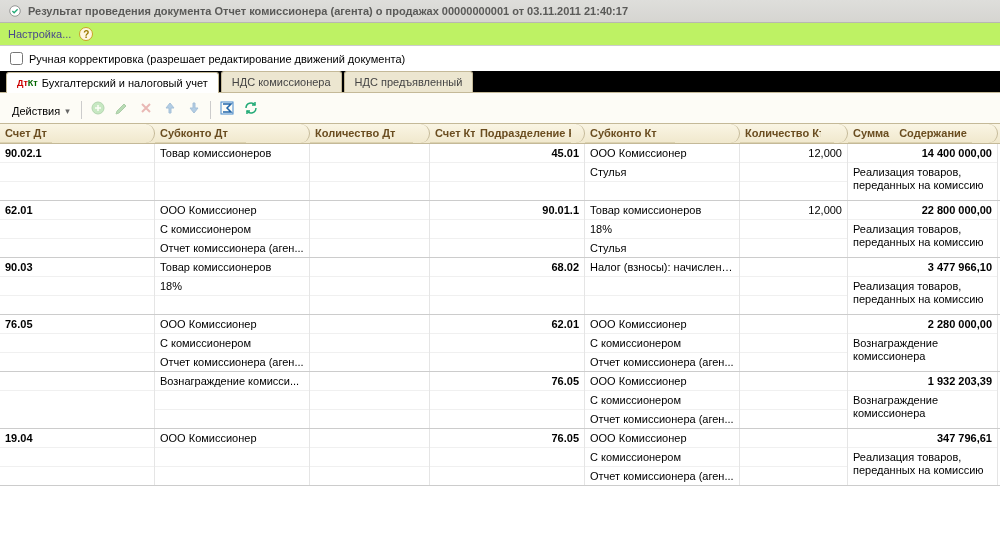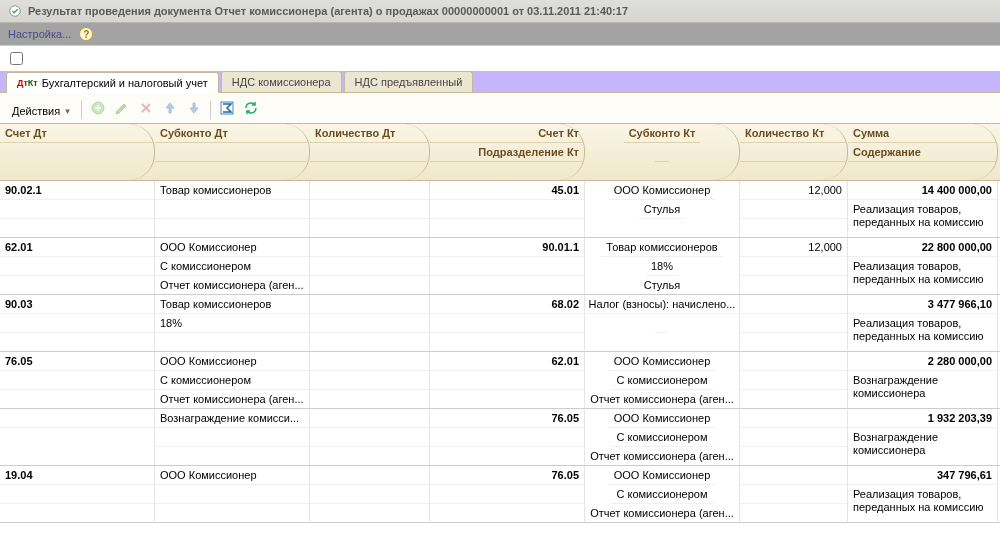--- a/index.html
+++ b/index.html
@@ -26,21 +26,21 @@
   width: 14px; height: 14px;
   display: inline-flex; align-items: center; justify-content: center;
   font-size: 11px;
 }
 .toolbar-top {
   padding: 4px 8px;
   display: flex;
   align-items: center;
   gap: 8px;
   border-bottom: 1px solid #ccc;
-  background: #a3a3a3;
+  background: #bef264;
 }
 .link-btn {
   color: #4a4a8a;
   cursor: pointer;
 }
 .help-icon {
   display: inline-flex;
   width: 14px; height: 14px;
   border: 1px solid #c9a227;
   border-radius: 50%;
@@ -54,21 +54,21 @@
   padding: 6px 10px;
   display: flex;
   align-items: center;
   gap: 6px;
 }
 .checkbox-row input { width: 13px; height: 13px; }
 .tabs {
   display: flex;
   padding: 0 6px;
   border-bottom: 1px solid #c4b998;
-  background: #c4b5fd;
+  background: #000000;
 }
 .tab {
   padding: 4px 10px;
   border: 1px solid #c4b998;
   border-bottom: none;
   background: #ece6d0;
   margin-right: 2px;
   border-radius: 3px 3px 0 0;
   display: flex;
   align-items: center;
@@ -129,21 +129,21 @@
 
 
 .grid-header {
   display: flex;
   background: linear-gradient(#faf5e4, #f0e8cd);
   border-bottom: 1px solid #c4b998;
 }
 .hcol {
   border-right: 1px solid #c4b998;
   display: flex;
-  flex-direction: column;
+  flex-direction: row;
   border-radius: 26px;
 }
 .hcell {
   padding: 3px 5px;
   white-space: nowrap;
   overflow: hidden;
   color: #6a4d20;
   font-weight: bold;
   border-bottom: 1px solid #dcd2b0;
 }
@@ -169,21 +169,21 @@
 }
 .dcell:last-child { border-bottom: none; }
 .num { text-align: right; }
 .bold { font-weight: bold; }
 
 
 .c1 { width: 155px; }
 .c2 { width: 155px; }
 .c3 { width: 120px; }
 .c4 { width: 155px; text-align: right; }
-.c5 { width: 155px; align-items: center; }
+.c5 { width: 155px; }
 .c6 { width: 108px; }
 .c7 { width: 150px; }
 </style>
 </head>
 <body>
 
 <div class="titlebar">
   <span class="title-icon">
     <svg viewBox="0 0 16 16">
         <circle cx="8" cy="8" r="6" fill="#fff" stroke="#888"></circle>
@@ -193,20 +193,21 @@
   <span>Результат проведения документа Отчет комиссионера (агента) о продажах 00000000001 от 03.11.2011 21:40:17</span>
 </div>
 
 <div class="toolbar-top">
   <span class="link-btn">Настройка...</span>
   <span class="help-icon">?</span>
 </div>
 
 <div class="checkbox-row">
   <input type="checkbox" style="">
+  <span>Ручная корректировка (разрешает редактирование движений документа)</span>
 </div>
 
 <div class="tabs">
   <div class="tab active">
     <span class="tab-icon"><span class="dt">Дт</span><span class="kt">Кт</span></span>
     <span>Бухгалтерский и налоговый учет</span>
   </div>
   <div class="tab">
     <span>НДС комиссионера</span>
   </div>

